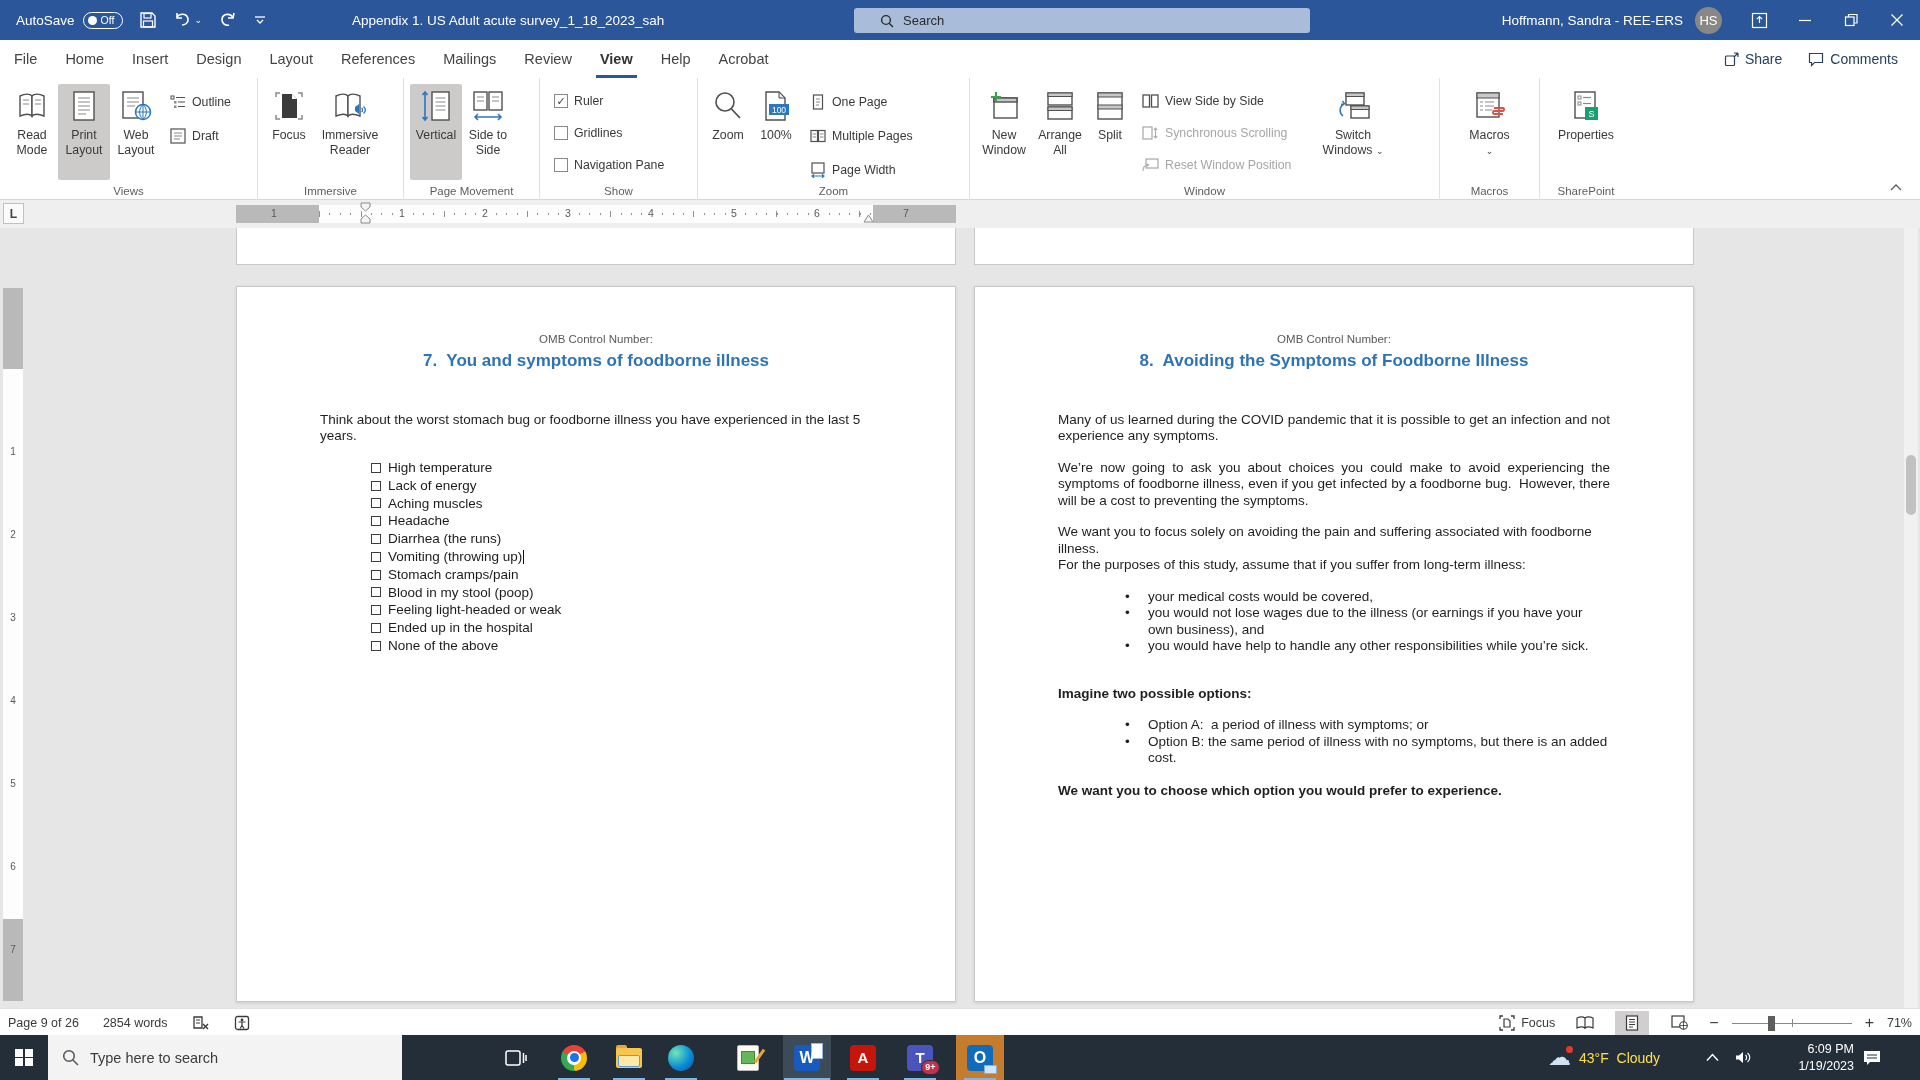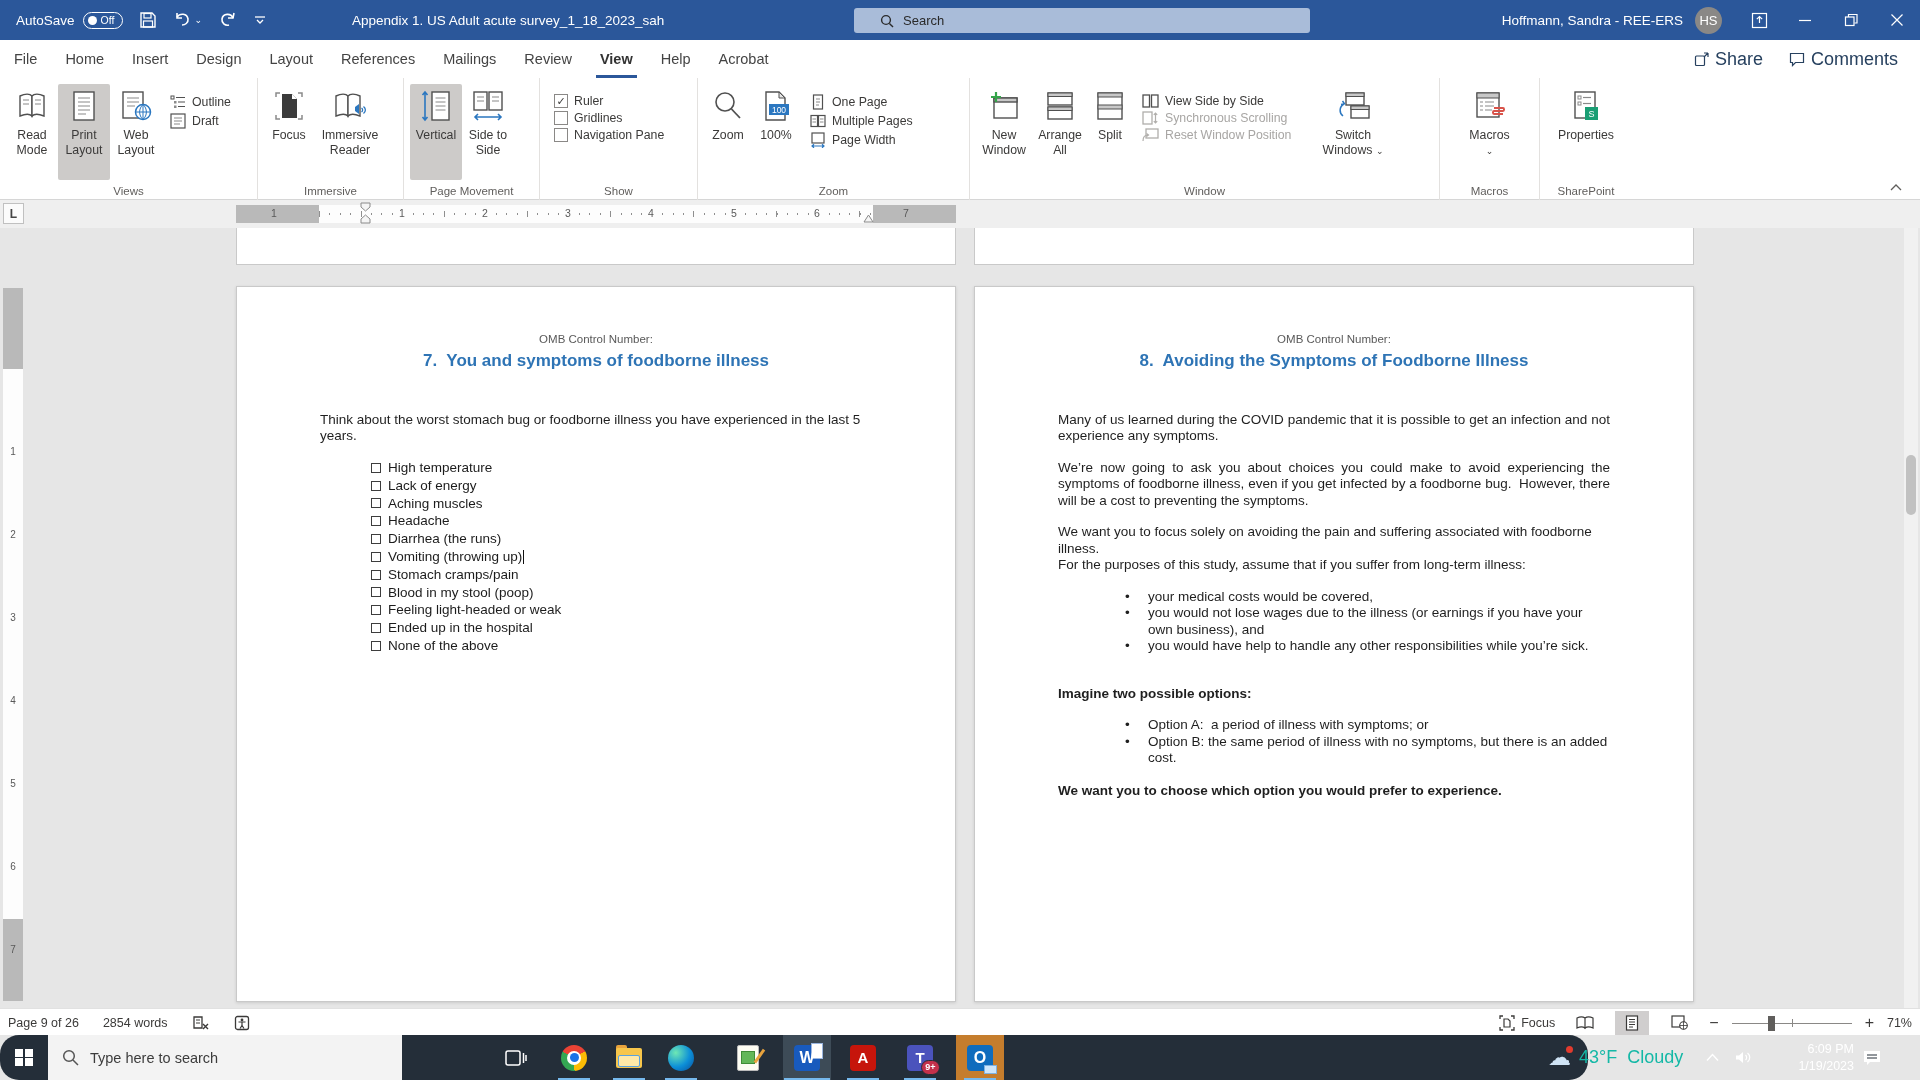--- a/index.html
+++ b/index.html
@@ -24,31 +24,31 @@
   .user-name { font-size:13.5px; margin-right:12px; white-space:nowrap; }
   .avatar { width:27px; height:27px; border-radius:50%; background:#8a8886; color:#fff; font-size:13px; display:flex; align-items:center; justify-content:center; margin-right:14px; }
   .winbtn { width:46px; height:40px; display:flex; align-items:center; justify-content:center; }
 
   
   .tabrow { position:absolute; left:0; top:40px; width:1920px; height:38px; background:#fff; display:flex; align-items:center; }
   .rtab { padding:0 14px; font-size:14.5px; color:#444; height:38px; display:flex; align-items:center; position:relative; cursor:default; }
   .rtab.active { color:#333; font-weight:bold; }
   .rtab.active::after { content:""; position:absolute; left:10px; right:10px; bottom:0; height:3px; background:#2b579a; }
   .tabrow-right { position:absolute; right:22px; top:40px; height:38px; display:flex; align-items:center; gap:26px; }
-  .pillbtn { display:flex; align-items:center; gap:6px; font-size:18px; color:#27415f; }
+  .pillbtn { display:flex; align-items:center; gap:6px; font-size:14px; color:#27415f; }
 
   
   .ribbon { position:absolute; left:0; top:78px; width:1920px; height:122px; background:#fff; border-bottom:1px solid #d6d6d6; display:flex; }
   .rgroup { position:relative; height:122px; border-right:1px solid #e3e1df; display:flex; align-items:flex-start; padding:6px 6px 0 6px; }
   .grouplabel { position:absolute; bottom:3px; left:0; right:0; text-align:center; font-size:11.5px; color:#605e5c; }
   .bigbtn { display:flex; flex-direction:column; align-items:center; justify-content:flex-start; padding-top:6px; width:52px; height:96px; border-radius:2px; cursor:default; }
   .bigbtn .blabel { font-size:12.3px; color:#3b3a39; text-align:center; line-height:1.25; margin-top:6px; }
   .bigbtn.sel { background:#cdcbc9; }
   .bigbtn.wide { width:72px; }
-  .smallcol { display:flex; flex-direction:column; justify-content:center; gap:3px; padding-top:10px; }
+  .smallcol { display:flex; flex-direction:column; justify-content:center; gap:18px; padding-top:10px; }
   .smallbtn { display:flex; align-items:center; gap:6px; font-size:12.3px; color:#3b3a39; white-space:nowrap; cursor:default; }
   .smallbtn.disabled { color:#a8a6a4; }
   .cb { width:14px; height:14px; border:1px solid #8a8886; background:#fff; display:inline-flex; align-items:center; justify-content:center; font-size:11px; color:#3b3a39; }
   .ddchev { font-size:9px; color:#3b3a39; }
   .collapse-ribbon { position:absolute; right:18px; bottom:4px; color:#605e5c; }
 
   
   .rulerrow { position:absolute; left:0; top:200px; width:1920px; height:28px; background:#efefef; }
   .tabselector { position:absolute; left:3px; top:3px; width:21px; height:21px; background:#fbfbfb; border:1px solid #c0c0c0; font-size:12px; color:#444; display:flex; align-items:center; justify-content:center; font-weight:bold; }
   .hruler { position:absolute; left:236px; top:5px; width:720px; height:18px; background:#fdfdfd; }
@@ -101,21 +101,21 @@
   .sb-item { display:flex; align-items:center; gap:6px; }
   .viewbtn { width:34px; height:24px; display:flex; align-items:center; justify-content:center; }
   .viewbtn.sel { background:#d0cece; }
   .zslider { position:relative; width:120px; height:24px; }
   .zslider .track { position:absolute; left:0; right:0; top:12px; height:1px; background:#8a8886; }
   .zslider .mid { position:absolute; left:50%; top:8px; width:1px; height:8px; background:#8a8886; }
   .zslider .thumb { position:absolute; left:30%; top:5px; width:7px; height:15px; background:#605e5c; }
   .zpm { font-size:16px; color:#3b3a39; }
 
   
-  .taskbar { position:absolute; left:0; top:1035px; width:1588px; height:45px; background:#242e39; color:#fff;border-radius:19px; }
+  .taskbar { position:absolute; left:0; top:1035px; width:1920px; height:45px; background:#242e39; color:#fff; }
   .start { position:absolute; left:0; top:0; width:48px; height:45px; display:flex; align-items:center; justify-content:center; }
   .winlogo { display:grid; grid-template-columns:8px 8px; grid-template-rows:8px 8px; gap:1.5px; }
   .winlogo div { background:#fff; }
   .tb-searchbox { position:absolute; left:48px; top:0; width:354px; height:45px; background:#f3f3f3; display:flex; align-items:center; padding-left:14px; gap:11px; }
   .tb-searchbox .ph { font-size:14.5px; color:#3c3c3c; }
   .slot { position:absolute; top:0; width:48px; height:45px; display:flex; align-items:center; justify-content:center; }
   .slot.running::after { content:""; position:absolute; left:8px; right:8px; bottom:0; height:2.5px; background:#76b9ed; }
   .slot.activeapp { background:#3d4b57; }
   .slot.activeapp::after { left:1px; right:1px; }
   .slot.alert { background:#c57d2d; }
@@ -134,21 +134,21 @@
   .acro-i { background:#c6150b; font-size:15px; }
   .teams-i { background:#4b53bc; font-size:15px; }
   .badge { position:absolute; right:-7px; bottom:-4px; background:#c4314b; color:#fff; font-size:9px; font-weight:bold; border-radius:8px; padding:1.5px 3.5px; border:1.5px solid #242e39; }
   .outlook-i { background:#0f6cbd; }
   .outlook-i .env { position:absolute; right:-4px; bottom:-3px; width:13px; height:9px; background:#cfe6fa; border:1px solid #7fb2e0; }
   .greenapp-i { width:22px; height:26px; background:#fdfdf3; border:1px solid #bbb; border-radius:2px; position:relative; }
   .greenapp-i .img { position:absolute; left:3px; top:5px; width:14px; height:13px; background:#63b758; border:1px solid #3f8c36; }
   .greenapp-i .pen { position:absolute; right:-2px; top:2px; width:2.5px; height:16px; background:#e8a33d; transform:rotate(35deg); }
   .tray { position:absolute; top:0; height:45px; display:flex; align-items:center; }
   .weather { left:1548px; gap:8px; }
-  .weather .wtxt { font-size:18px; color:#14b8a6; white-space:nowrap; }
+  .weather .wtxt { font-size:14px; color:#fde047; white-space:nowrap; }
   .cloud { position:relative; font-size:23px; color:#cfe3f5; line-height:1; }
   .cloud .rdot { position:absolute; right:-2px; top:0px; width:7px; height:7px; background:#e23b2e; border-radius:50%; }
   .clock { left:1768px; width:86px; flex-direction:column; justify-content:center; align-items:flex-end; display:flex; font-size:12.5px; line-height:1.35; }
   .notif { left:1862px; }
 </style>
 </head>
 <body>
 
 <div class="app">
 

